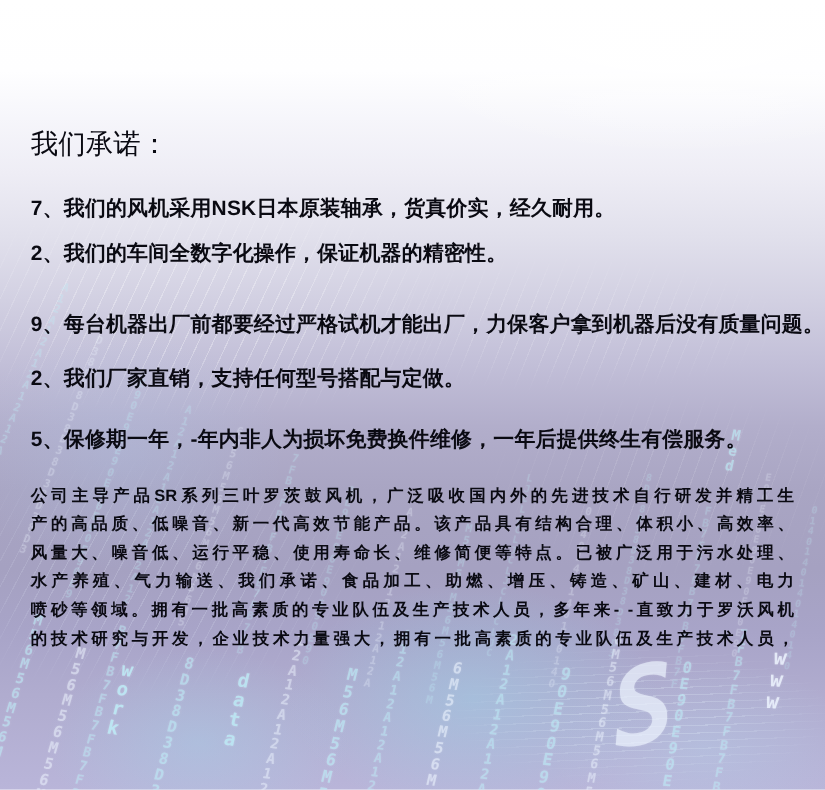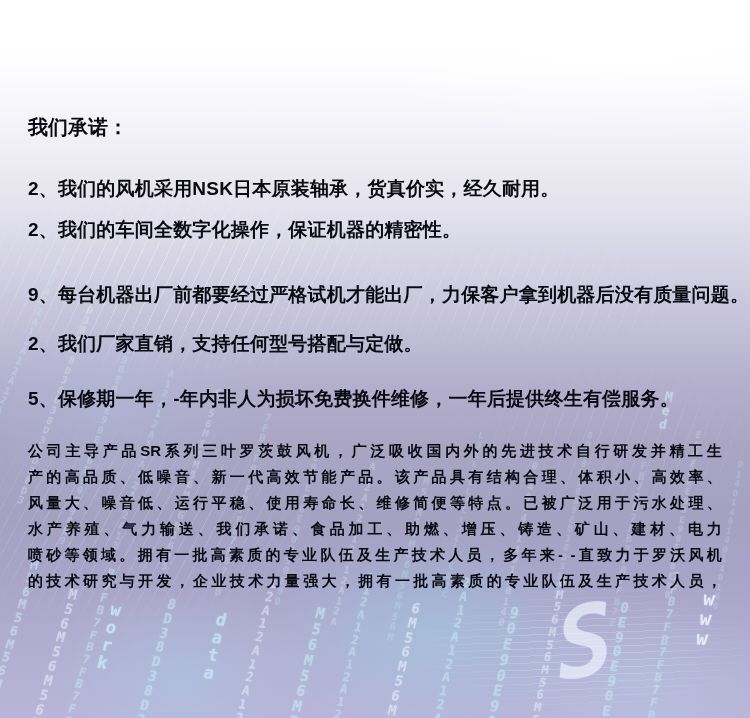--- a/index.html
+++ b/index.html
@@ -34,21 +34,21 @@
     background:repeating-linear-gradient(110deg,rgba(255,255,255,0) 0 6px,rgba(255,255,255,.45) 6px 7px,rgba(255,255,255,0) 7px 14px);}
   .s5{left:400px;top:580px;width:370px;height:140px;opacity:.40;
     background:repeating-linear-gradient(178deg,rgba(255,255,255,0) 0 3px,rgba(235,248,255,.55) 3px 4px,rgba(255,255,255,0) 4px 7px);}
   .bg-glyphs{position:absolute;inset:0;}
   .glyph-col{
     position:absolute;font-family:"DejaVu Sans Mono",monospace;font-weight:bold;
     line-height:1.06;white-space:pre;text-align:center;
     text-shadow:0 0 2px rgba(255,255,255,.35);
   }
   .content{position:absolute;inset:0;z-index:3;}
-  .title{position:absolute;left:28px;top:114px;font-size:20px;font-weight:bold;white-space:nowrap;text-align:center;}
+  .title{position:absolute;left:28px;top:114px;font-size:25px;font-weight:normal;white-space:nowrap;text-align:center;}
   .promise{position:absolute;left:28px;font-size:19px;font-weight:bold;white-space:nowrap;letter-spacing:.2px;}
   .p1{top:176px}.p2{top:217px}.p3{top:282px}.p4{top:331px}.p5{top:386px}
   .para{position:absolute;left:28px;top:438px;width:694px;}
   .pline{font-size:15px;line-height:26px;font-weight:bold;text-align:justify;text-align-last:justify;letter-spacing:.2px;}
 </style>
 </head>
 <body>
 
 <div class="screen">
   <div class="bg-base"></div>
@@ -480,21 +480,21 @@
 w
 w</div>
       <div class="glyph-col" style="left: 662px; top: 390px; font-size: 13px; opacity: 0.65; color: rgb(191, 238, 248); transform: rotate(6deg) skewX(-6deg);">M
 e
 d</div>
       <div class="glyph-col" style="left: 556px; top: 592px; font-size: 96px; opacity: 0.7; color: rgb(238, 245, 255); transform: rotate(-12deg) skewX(-6deg); font-style: italic;">S</div>
     </div>
 
   <div class="content" style="color: rgb(10, 10, 18);">
     <div class="title">我们承诺：</div>
-    <div class="promise p1">2、我们的风机采用NSK日本原装轴承，货真价实，经久耐用。</div>
+    <div class="promise p1">7、我们的风机采用NSK日本原装轴承，货真价实，经久耐用。</div>
     <div class="promise p2">2、我们的车间全数字化操作，保证机器的精密性。</div>
     <div class="promise p3">9、每台机器出厂前都要经过严格试机才能出厂，力保客户拿到机器后没有质量问题。</div>
     <div class="promise p4">2、我们厂家直销，支持任何型号搭配与定做。</div>
     <div class="promise p5">5、保修期一年，-年内非人为损坏免费换件维修，一年后提供终生有偿服务。</div>
     <div class="para">
       <div class="pline">公司主导产品SR系列三叶罗茨鼓风机，广泛吸收国内外的先进技术自行研发并精工生</div>
       <div class="pline">产的高品质、低噪音、新一代高效节能产品。该产品具有结构合理、体积小、高效率、</div>
       <div class="pline">风量大、噪音低、运行平稳、使用寿命长、维修简便等特点。已被广泛用于污水处理、</div>
       <div class="pline">水产养殖、气力输送、我们承诺、食品加工、助燃、增压、铸造、矿山、建材、电力</div>
       <div class="pline">喷砂等领域。拥有一批高素质的专业队伍及生产技术人员，多年来- -直致力于罗沃风机</div>

